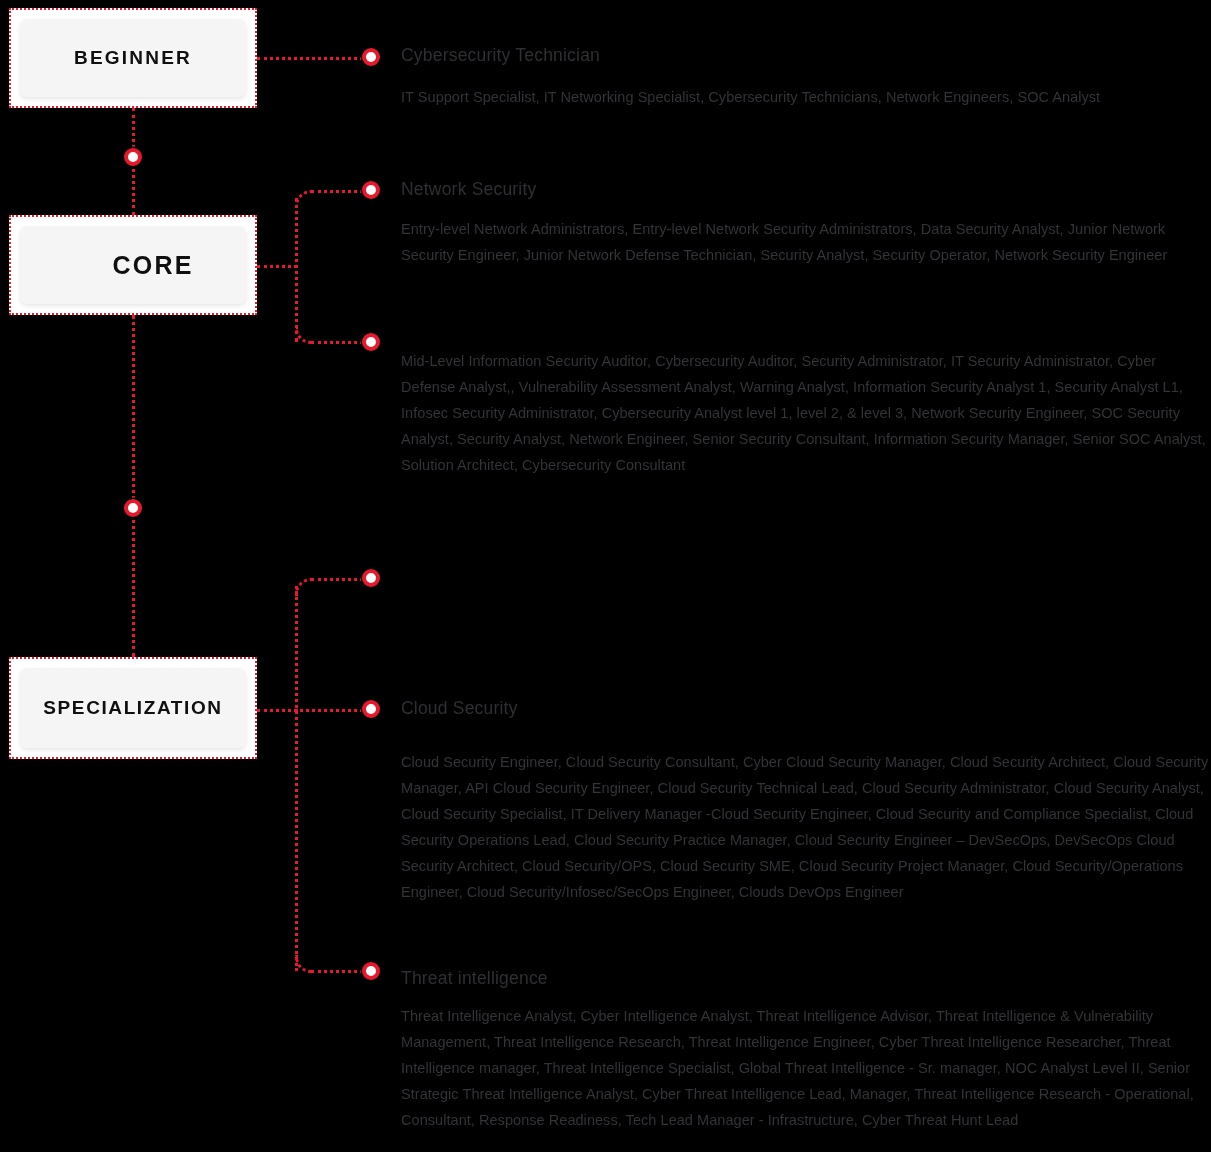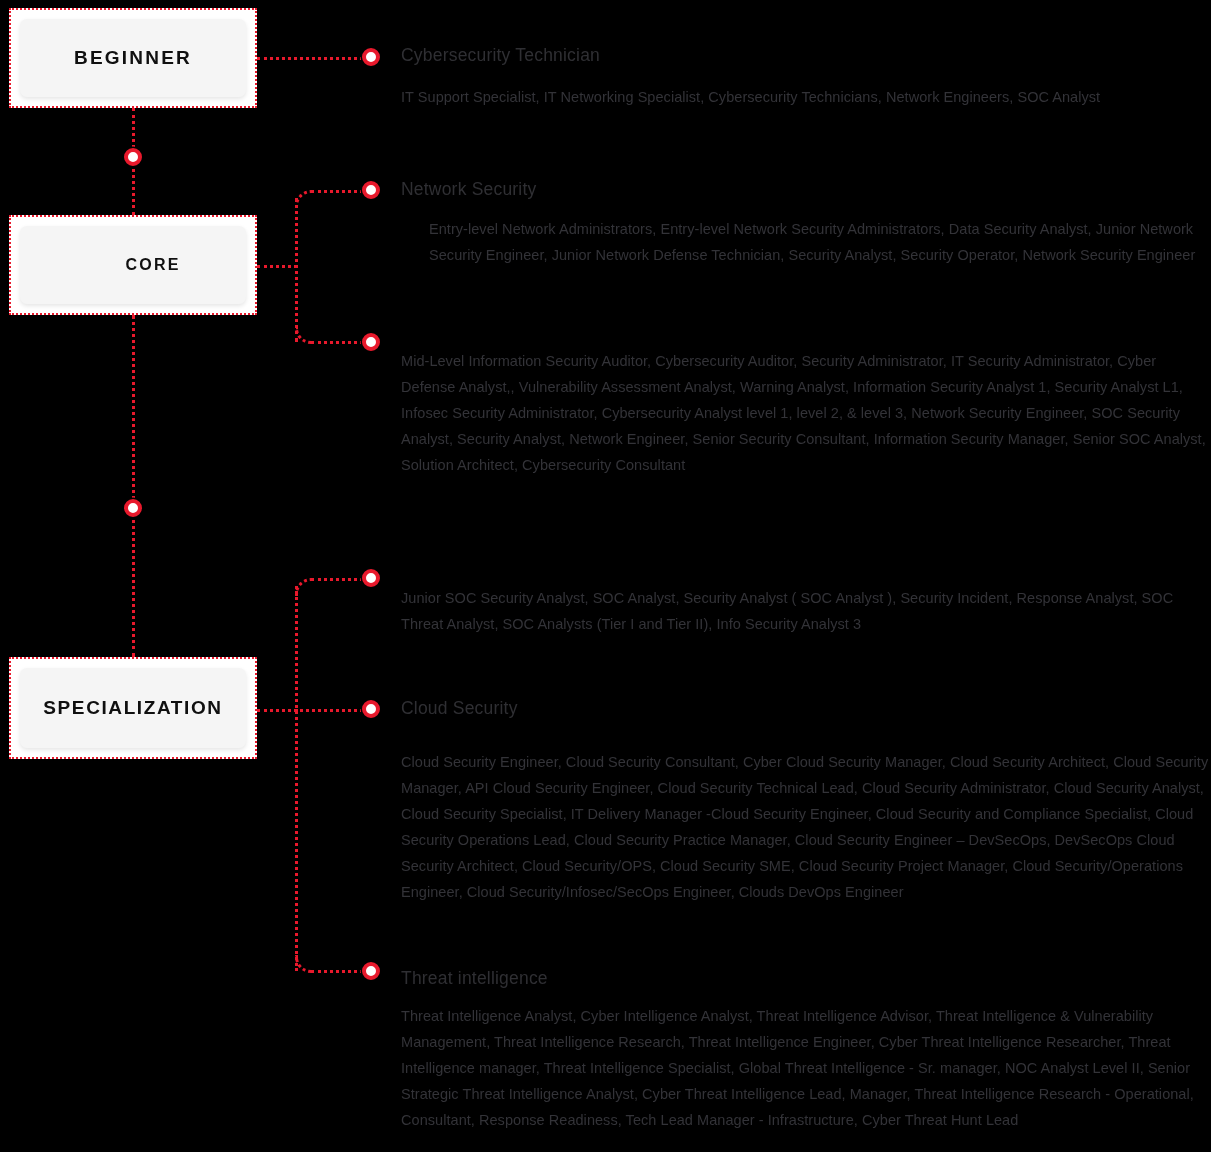--- a/index.html
+++ b/index.html
@@ -44,21 +44,21 @@
     color: #101010;
     font-weight: bold;
     letter-spacing: 2.2px;
     text-align: center;
     white-space: nowrap;
   }
   #stage-beginner { top: 8px;  height: 100px; }
   #stage-core     { top: 215px; height: 100px; }
   #stage-spec     { top: 657px; height: 102px; }
   #stage-beginner .stage-label { font-size: 19px; }
-  #stage-core     .stage-label { font-size: 16px; margin-left: 40px; }
+  #stage-core     .stage-label { font-size: 25px; margin-left: 40px; }
   #stage-spec     .stage-label { font-size: 19px; letter-spacing: 1.6px; }
 
   
   .vline {
     position: absolute;
     width: 0;
     border-left: 3px dotted #e8192c;
   }
   .hline {
     position: absolute;
@@ -101,21 +101,21 @@
   }
   .entry-body {
     color: #333338;
     font-size: 14.5px;
     line-height: 26px;
     letter-spacing: 0.05px;
   }
   #entry-cyber     { top: 44px; }
   #entry-cyber     .entry-body { margin-top: 18px; }
   #entry-network   { top: 178px; }
-  #entry-network   .entry-body { margin-top: 16px; margin-left: 28px; }
+  #entry-network   .entry-body { margin-top: 16px; }
   #entry-ethical   { top: 332px; }
   #entry-ethical   .entry-body { margin-top: 16px; }
   #entry-soc       { top: 569px; }
   #entry-soc       .entry-body { margin-top: 16px; }
   #entry-cloud     { top: 697px; }
   #entry-cloud     .entry-body { margin-top: 30px; }
   #entry-threat    { top: 967px; }
   #entry-threat    .entry-body { margin-top: 14px; }
 </style>
 </head>
@@ -183,21 +183,20 @@
   <div class="entry" id="entry-network">
     <div class="entry-title">Network Security</div>
     <div class="entry-body">Entry-level Network Administrators, Entry-level Network Security Administrators, Data Security Analyst, Junior Network Security Engineer, Junior Network Defense Technician, Security Analyst, Security Operator, Network Security Engineer</div>
   </div>
 
   <div class="entry" id="entry-ethical">
     <div class="entry-body">Mid-Level Information Security Auditor, Cybersecurity Auditor, Security Administrator, IT Security Administrator, Cyber Defense Analyst,, Vulnerability Assessment Analyst, Warning Analyst, Information Security Analyst 1, Security Analyst L1, Infosec Security Administrator, Cybersecurity Analyst level 1, level 2, &amp; level 3, Network Security Engineer, SOC Security Analyst, Security Analyst, Network Engineer, Senior Security Consultant, Information Security Manager, Senior SOC Analyst, Solution Architect, Cybersecurity Consultant</div>
   </div>
 
   <div class="entry" id="entry-soc">
-    <div class="entry-body">Junior SOC Security Analyst, SOC Analyst, Security Analyst ( SOC Analyst ), Security Incident, Response Analyst, SOC Threat Analyst, SOC Analysts (Tier I and Tier II), Info Security Analyst 3</div>
   </div>
 
   <div class="entry" id="entry-cloud">
     <div class="entry-title">Cloud Security</div>
     <div class="entry-body">Cloud Security Engineer, Cloud Security Consultant, Cyber Cloud Security Manager, Cloud Security Architect, Cloud Security Manager, API Cloud Security Engineer, Cloud Security Technical Lead, Cloud Security Administrator, Cloud Security Analyst, Cloud Security Specialist, IT Delivery Manager -Cloud Security Engineer, Cloud Security and Compliance Specialist, Cloud Security Operations Lead, Cloud Security Practice Manager, Cloud Security Engineer – DevSecOps, DevSecOps Cloud Security Architect, Cloud Security/OPS, Cloud Security SME, Cloud Security Project Manager, Cloud Security/Operations Engineer, Cloud Security/Infosec/SecOps Engineer, Clouds DevOps Engineer</div>
   </div>
 
   <div class="entry" id="entry-threat">
     <div class="entry-title">Threat intelligence</div>
     <div class="entry-body">Threat Intelligence Analyst, Cyber Intelligence Analyst, Threat Intelligence Advisor, Threat Intelligence &amp; Vulnerability Management, Threat Intelligence Research, Threat Intelligence Engineer, Cyber Threat Intelligence Researcher, Threat Intelligence manager, Threat Intelligence Specialist, Global Threat Intelligence - Sr. manager, NOC Analyst Level II, Senior Strategic Threat Intelligence Analyst, Cyber Threat Intelligence Lead, Manager, Threat Intelligence Research - Operational, Consultant, Response Readiness, Tech Lead Manager - Infrastructure, Cyber Threat Hunt Lead</div>

